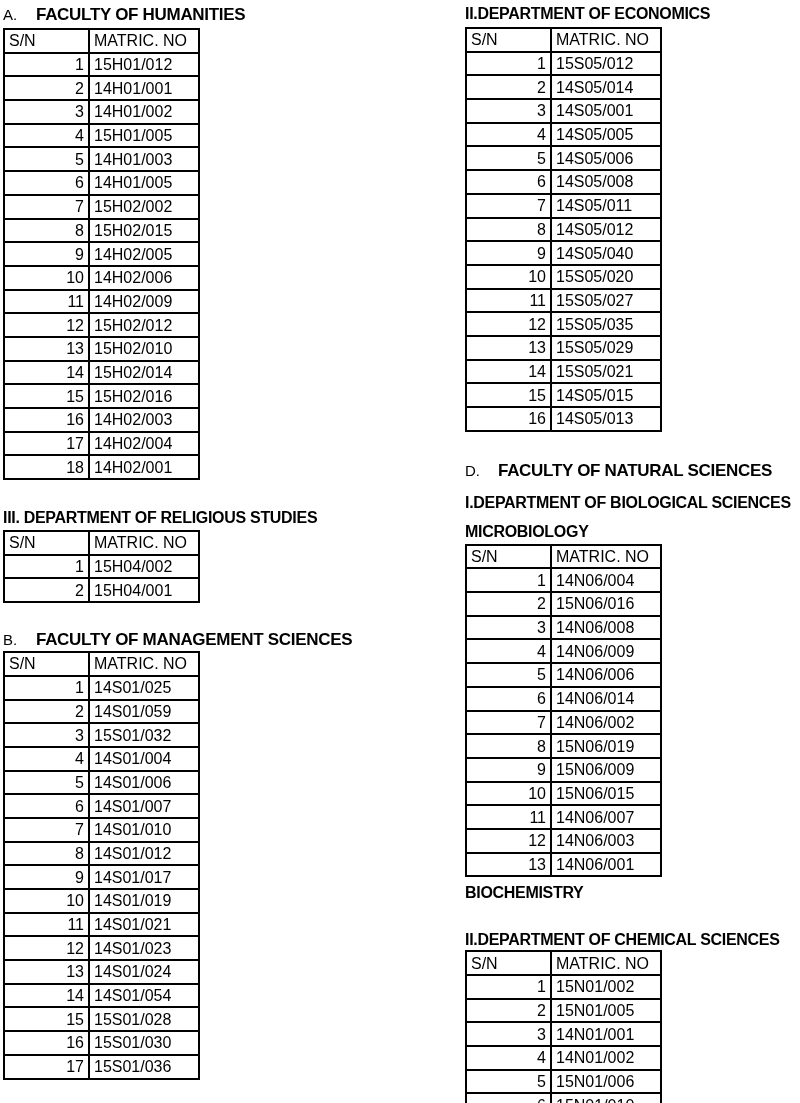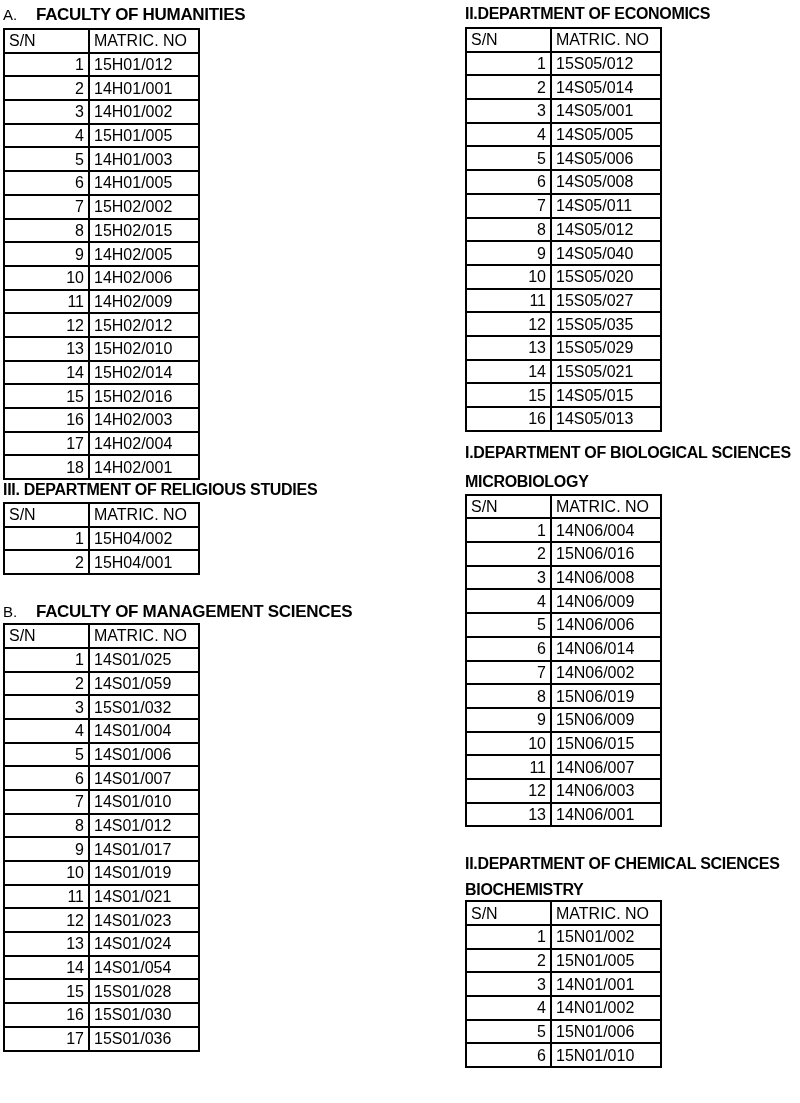--- a/index.html
+++ b/index.html
@@ -68,21 +68,21 @@
   }
   table.roster col.c-sn     { width: 85px; }
   table.roster col.c-matric { width: 110px; }
   table.roster th { text-align: left; }
   table.roster td.sn     { text-align: right; }
   table.roster td.matric { text-align: left; }
 
   
   .s-humanities h1          { margin-top: 4px; }
   .s-humanities table       { margin-top: 2px; }
-  .s-religious h2           { }
+  .s-religious h2           { margin-top: 28px; }
   .s-religious table        { margin-top: 2px; }
   .s-management h1          { margin-top: 26px; }
   .s-management h2          { margin-top: 2px; }
   .s-management table       { margin-top: 0px; }
 
   
   .s-economics h2           { margin-top: 4px; }
   .s-economics table        { margin-top: 3px; }
   .s-natural h1             { margin-top: 28px; }
   .s-natural h2.sub1        { margin-top: 11px; }
@@ -381,20 +381,21 @@
             </tr>
             <tr>
               <td class="sn">16</td>
               <td class="matric">14S05/013</td>
             </tr>
           </tbody>
         </table>
     </div>
 
     <div class="section s-natural">
+      <h1 class="faculty"><span class="prefix">D.</span><span>FACULTY OF NATURAL SCIENCES</span></h1>
       <h2 class="dept sub1">I.DEPARTMENT OF BIOLOGICAL SCIENCES</h2>
       <h2 class="dept sub2">MICROBIOLOGY</h2>
       <table class="roster">
           <colgroup>
             <col class="c-sn">
             <col class="c-matric">
           </colgroup>
           <thead>
             <tr>
               <th>S/N</th>
@@ -452,22 +453,22 @@
             </tr>
             <tr>
               <td class="sn">13</td>
               <td class="matric">14N06/001</td>
             </tr>
           </tbody>
         </table>
     </div>
 
     <div class="section s-chemical">
+      <h2 class="dept sub2">BIOCHEMISTRY</h2>
       <h2 class="dept sub1">II.DEPARTMENT OF CHEMICAL SCIENCES</h2>
-      <h2 class="dept sub2">BIOCHEMISTRY</h2>
       <table class="roster">
           <colgroup>
             <col class="c-sn">
             <col class="c-matric">
           </colgroup>
           <thead>
             <tr>
               <th>S/N</th>
               <th>MATRIC. NO</th>
             </tr>

